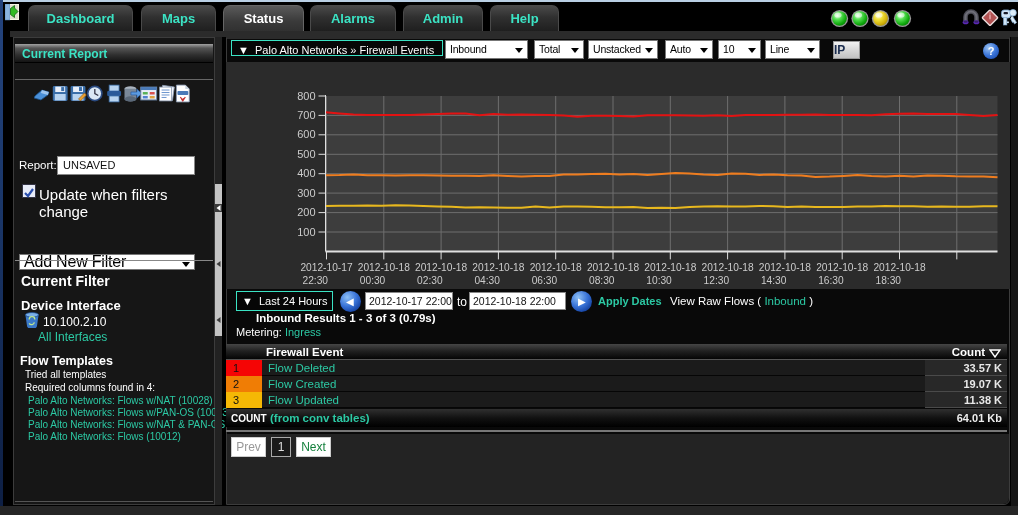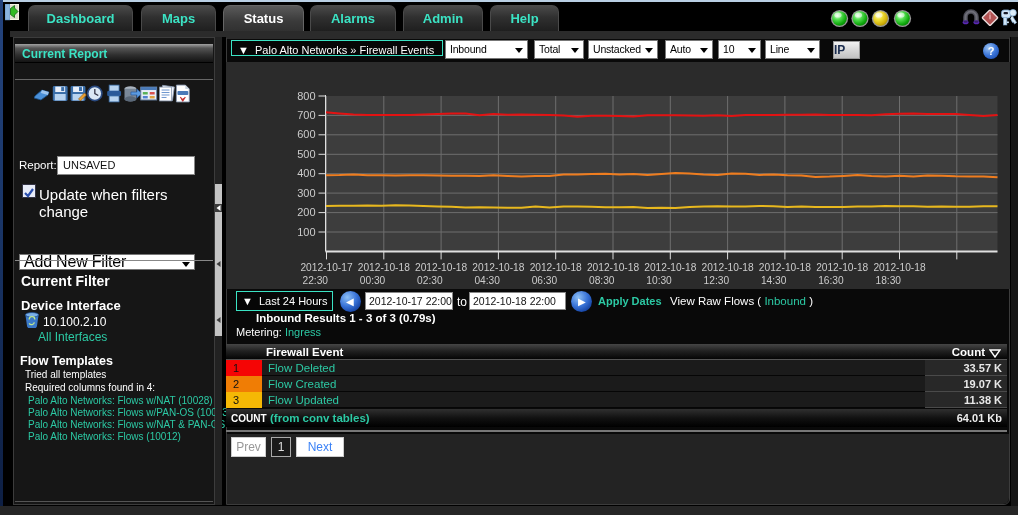--- a/index.html
+++ b/index.html
@@ -326,16 +326,16 @@
   <div class="abs" style="left:0;top:65px;width:781px;height:18px;background:linear-gradient(180deg,#303030 0,#111 50%,#000 100%);">
     <span class="abs" style="left:5px;top:4px;color:#fff;font-weight:bold;font-size:10px;">COUNT</span>
     <span class="abs" style="left:44px;top:3px;color:#2cc9a4;font-weight:bold;font-size:11.5px;">(from conv tables)</span>
     <span class="abs" style="right:5px;top:3px;color:#eee;font-weight:bold;font-size:11px;">64.01 Kb</span>
   </div>
   </div>
 <div class="abs" style="left:226px;top:430px;width:781px;height:2px;background:#777;"></div>
 
 <div class="abs" style="left:231px;top:437px;width:35px;height:20px;background:#fff;border:1px solid #ccc;color:#999;font-size:12px;text-align:center;line-height:18px;">Prev</div>
 <div class="abs" style="left:271px;top:437px;width:20px;height:20px;background:#1a1a1a;border:1px solid #aaa;color:#ddd;font-size:12px;text-align:center;line-height:18px;">1</div>
-<div class="abs" style="left:296px;top:437px;width:48px;height:20px;background:#fff;border:1px solid #ccc;color:#3b82f6;font-size:12px;text-align:center;line-height:18px;">Next</div>
+<div class="abs" style="left:296px;top:437px;width:35px;height:20px;background:#fff;border:1px solid #ccc;color:#15803d;font-size:12px;text-align:center;line-height:18px;">Next</div>
 
 <div class="abs" style="left:1011px;top:37px;width:7px;height:469px;background:#161616;"></div>
 
 <div class="abs" style="left:0;top:506px;width:1018px;height:9px;background:#262626;"></div>
 </body></html>

